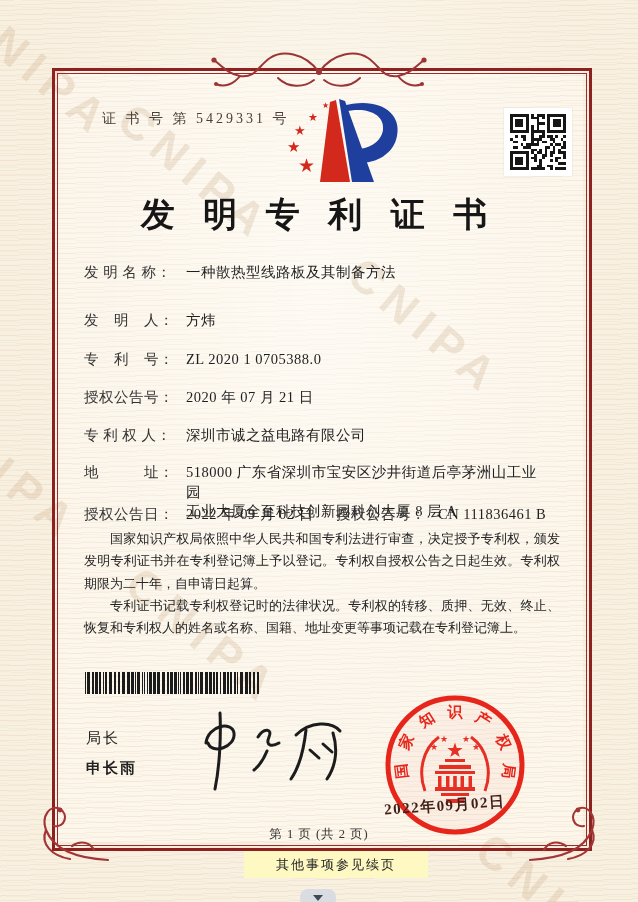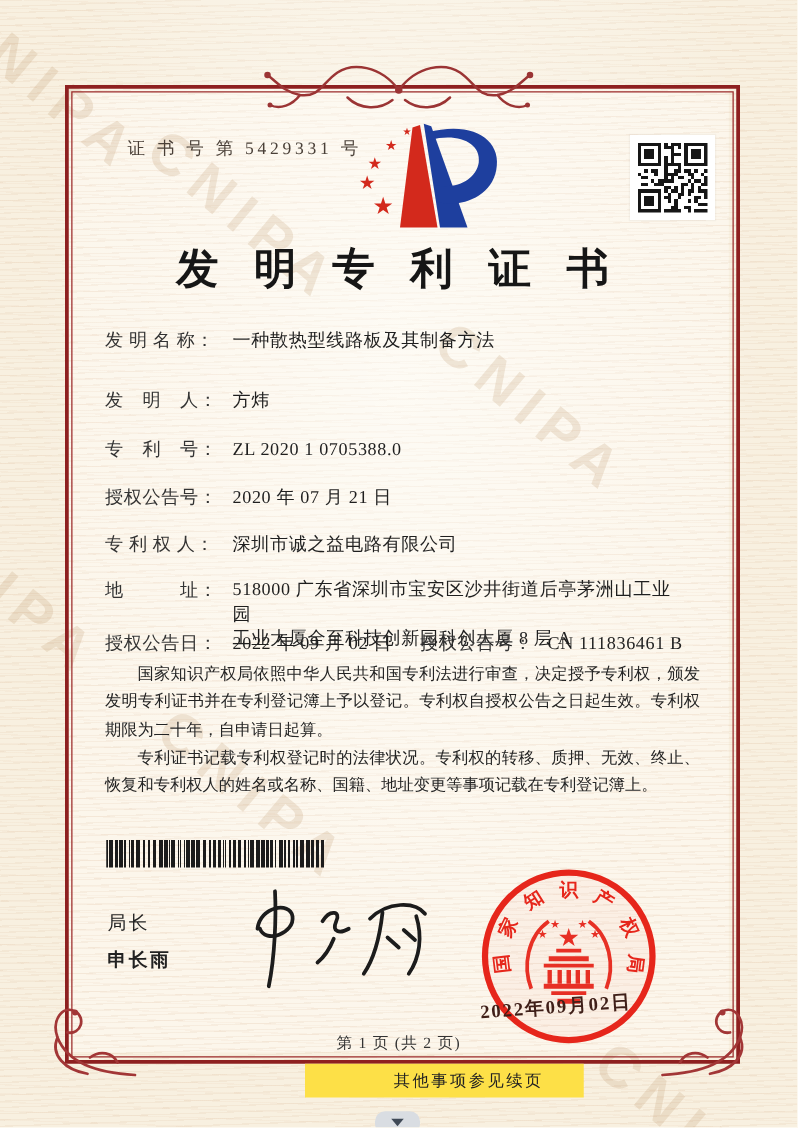--- a/index.html
+++ b/index.html
@@ -35,22 +35,22 @@
   .paras p{margin:0;text-indent:2em;}
   .barcode{left:85px;top:672px;width:182px;height:22px;}
   .sig-title{left:86px;top:729px;font-size:15px;font-weight:400;color:#222;letter-spacing:2px;}
   .sig-name{left:86px;top:759px;font-size:15px;font-weight:700;color:#222;letter-spacing:2px;}
   .signature{left:180px;top:703px;width:175px;height:98px;}
   .seal{left:375px;top:685px;width:160px;height:160px;z-index:5;}
   .seal-char{position:absolute;font-family:"Liberation Serif","DejaVu Serif",serif;font-weight:700;font-size:15px;color:#e6261b;}
   .seal-date{left:384px;top:795px;width:160px;font-size:15px;font-weight:700;color:#3f1f18;
     transform:rotate(-4deg);letter-spacing:1.5px;z-index:6;}
   .page-info{left:52px;top:826px;width:534px;text-align:center;font-size:12.5px;color:#333;letter-spacing:1px;}
-  .cont-tab{left:244px;top:851px;width:184px;height:27px;background:#fde047;text-align:center;
-    line-height:27px;font-size:13px;color:#222;letter-spacing:2px;z-index:6;padding-left:39px;}
+  .cont-tab{left:244px;top:851px;width:184px;height:27px;background:#fef9c3;text-align:center;
+    line-height:27px;font-size:13px;color:#222;letter-spacing:2px;z-index:6;}
   .scroll-btn{position:absolute;left:300px;top:889px;width:36px;height:18px;background:#d9dde2;
     border-radius:8px;z-index:10;display:flex;align-items:center;justify-content:center;cursor:pointer;}
   .scroll-btn .tri{width:0;height:0;border-left:5px solid transparent;border-right:5px solid transparent;
     border-top:6px solid #3f4956;}
 </style>
 </head>
 <body>
 
 <div class="page">
 

